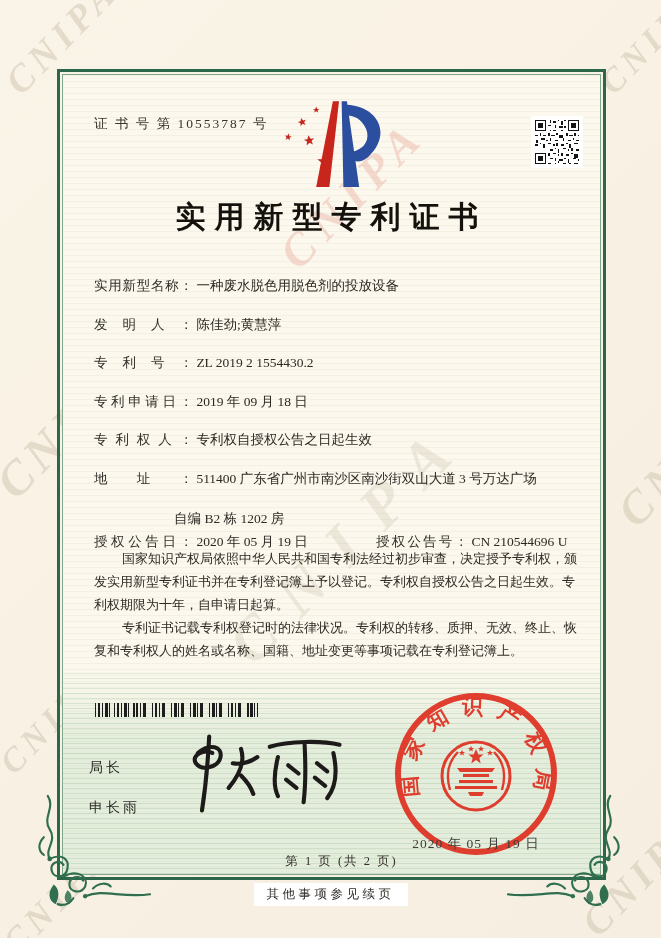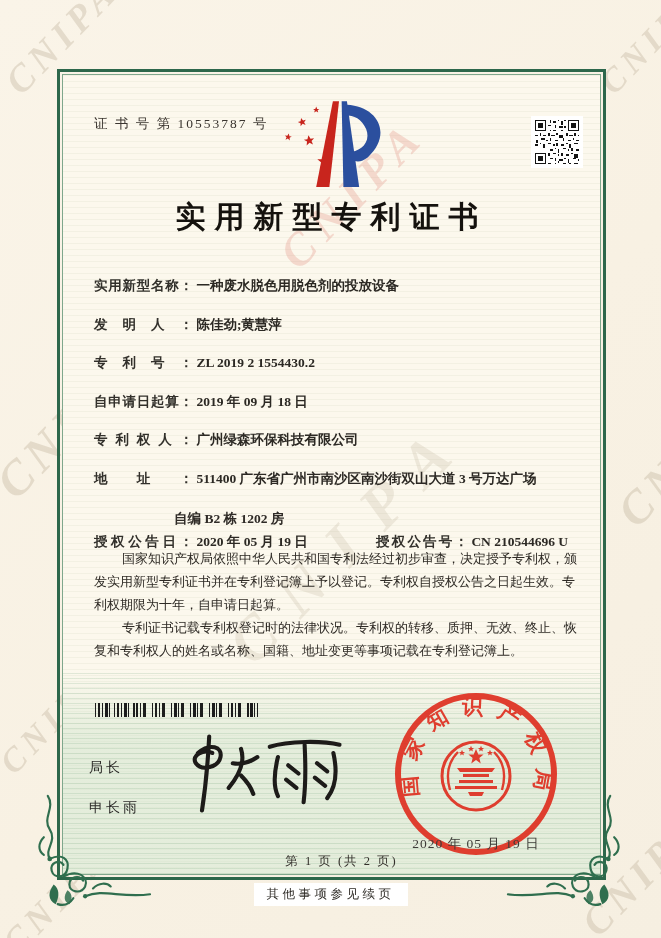--- a/index.html
+++ b/index.html
@@ -49,21 +49,21 @@
     background:#fff; padding:2px;
   }
   .qr-box svg { width:48px; height:48px; display:block; }
   .logo { position:absolute; left:50%; top:20px; margin-left:-57px; width:114px; height:100px; }
   .title {
     position:absolute; left:0; right:0; top:122px; text-align:center;
     font-size:30px; font-weight:bold; letter-spacing:9px; color:#15120e;
   }
   
   .fields { position:absolute; left:31px; right:20px; top:201px; font-size:13.5px; }
-  .frow { margin-bottom:19.5px; line-height:19px;font-weight:bold; }
+  .frow { margin-bottom:19.5px; line-height:19px; }
   .flabel {
     display:inline-block; width:99px; vertical-align:top;
     text-align:justify; text-align-last:justify; color:#32302b;
   }
   .fvalue { display:inline-block; vertical-align:top; max-width:400px; color:#2c2924; }
   .addr2 { margin-left:80px; margin-top:21px; line-height:19px; }
   .grant-row { position:relative; margin-bottom:0; }
   .grant-right { position:absolute; left:282px; top:0; white-space:nowrap; }
   .grant-right .flabel { width:92px; }
   
@@ -196,26 +196,26 @@
           </div>
           <div class="frow">
             <span class="flabel">发明人：</span>
             <span class="fvalue">陈佳劲;黄慧萍</span>
           </div>
           <div class="frow">
             <span class="flabel">专利号：</span>
             <span class="fvalue">ZL 2019 2 1554430.2</span>
           </div>
           <div class="frow">
-            <span class="flabel">自申请日起算：</span>
+            <span class="flabel">专利申请日：</span>
             <span class="fvalue">2019 年 09 月 18 日</span>
           </div>
           <div class="frow">
             <span class="flabel">专利权人：</span>
-            <span class="fvalue">广州绿森环保科技有限公司</span>
+            <span class="fvalue">专利权自授权公告之日起生效</span>
           </div>
           <div class="frow" style="margin-bottom:4px;">
             <span class="flabel">地址：</span>
             <span class="fvalue">511400 广东省广州市南沙区南沙街双山大道 3 号万达广场</span>
             <div class="addr2">自编 B2 栋 1202 房</div>
           </div>
           <div class="frow grant-row">
             <span class="flabel">授权公告日：</span>
             <span class="fvalue">2020 年 05 月 19 日</span>
             <span class="grant-right">

